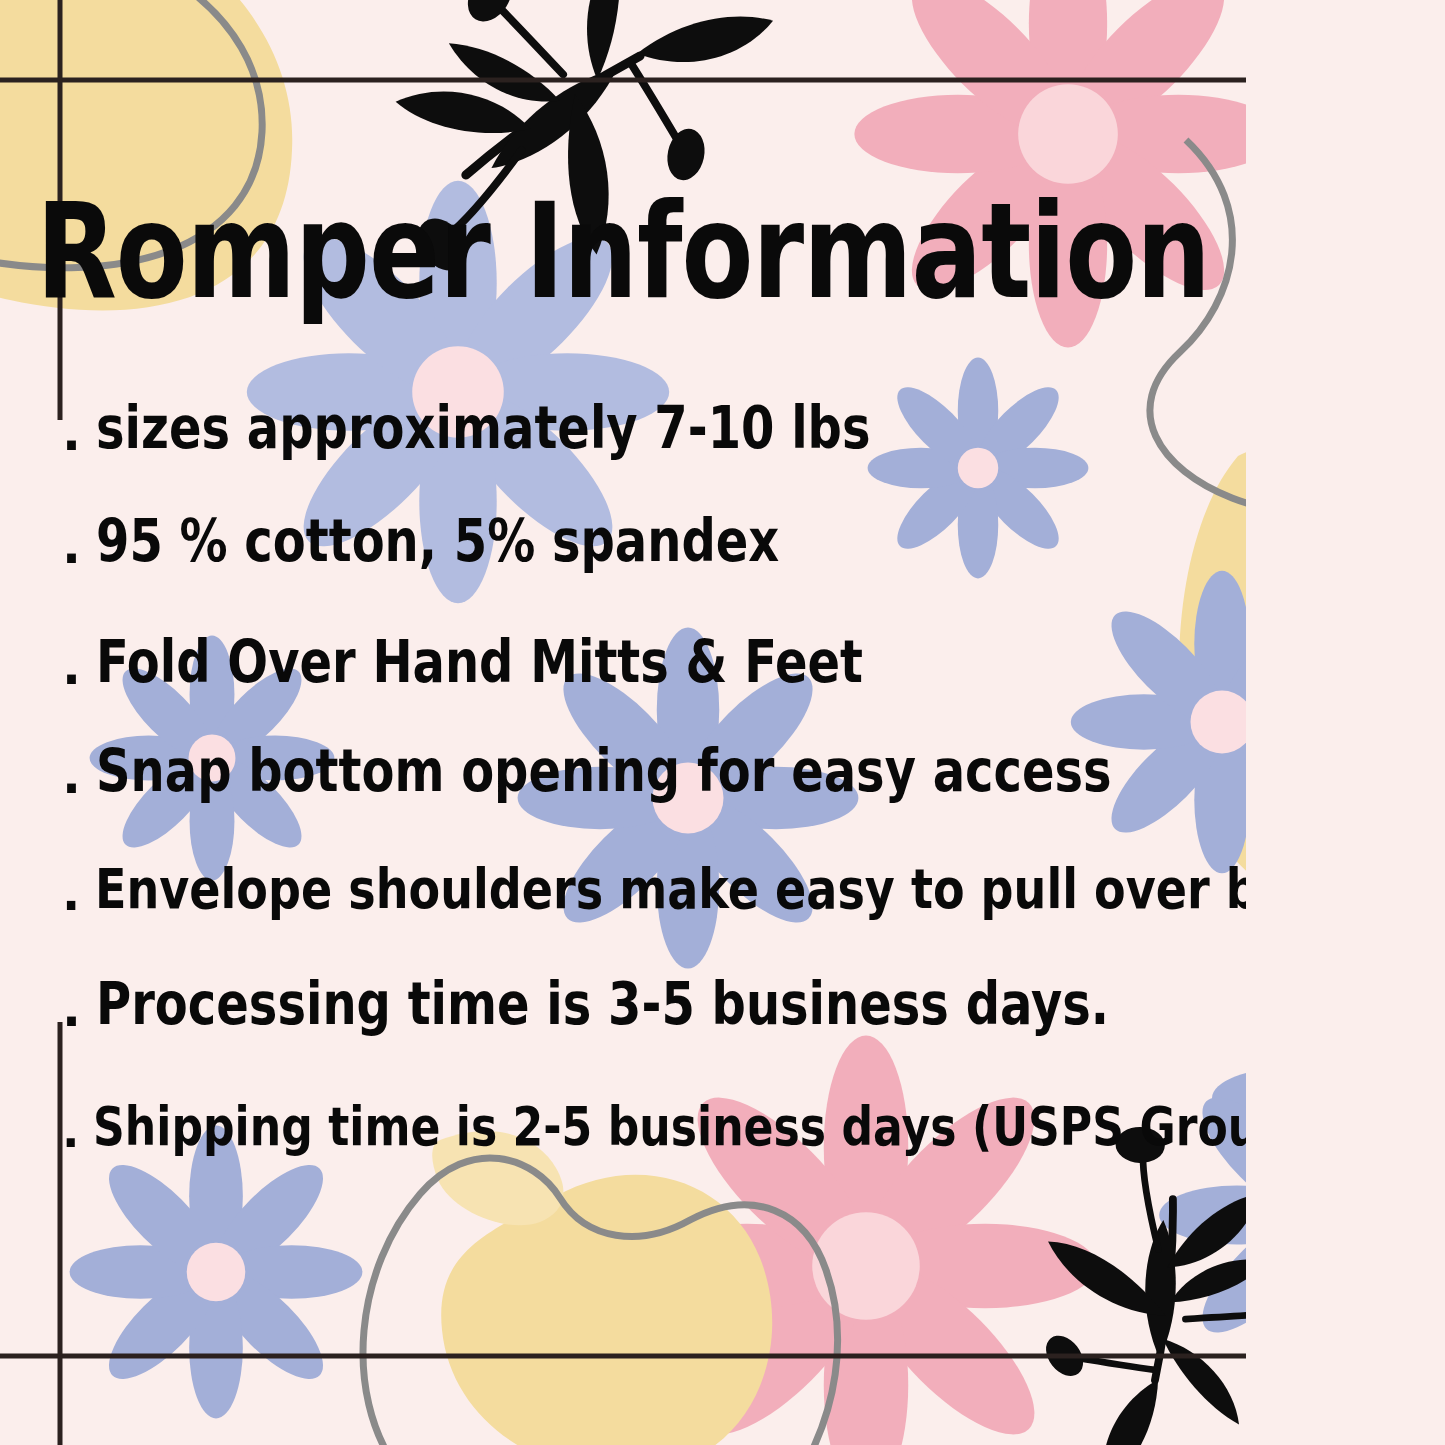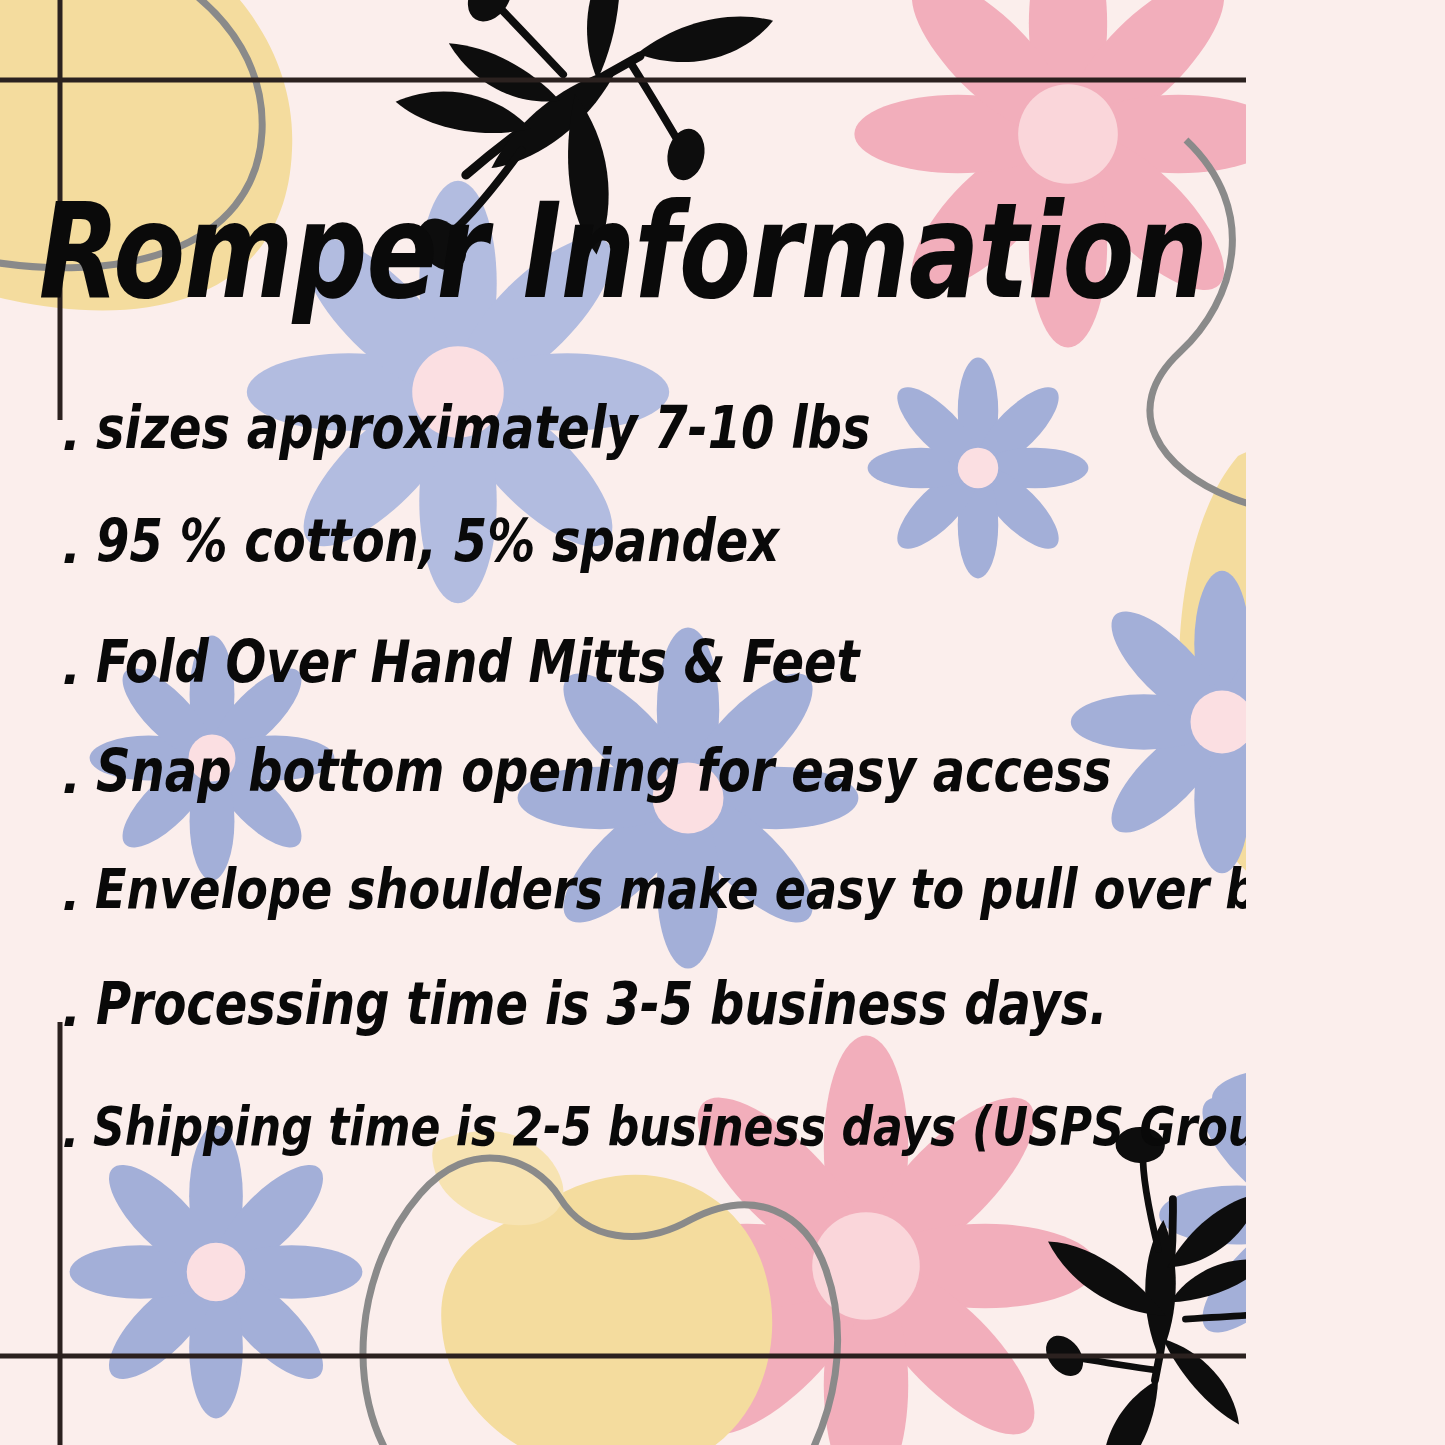--- a/index.html
+++ b/index.html
@@ -7,21 +7,20 @@
     width:1445px;height:1445px;
     background:#fbeeec;
     font-family:"DejaVu Sans", sans-serif;
     overflow:hidden;
   }
   #poster{
     position:relative;
     width:1246px;height:1445px;
     background:#f9a8d4;
     overflow:hidden;
-    font-style:italic;
   }
   .layer{position:absolute;inset:0;width:1445px;height:1445px;}
   svg.layer{display:block;}
 
   
   #text-layer{
     position:absolute;inset:0;
     z-index:40;
     pointer-events:none;
   }

